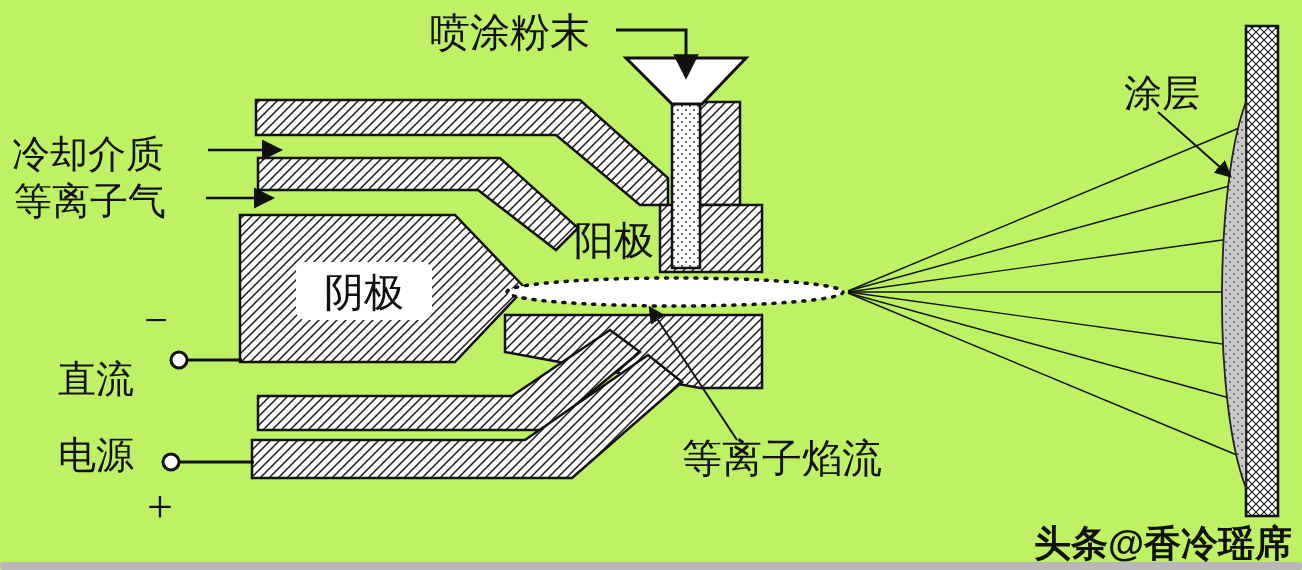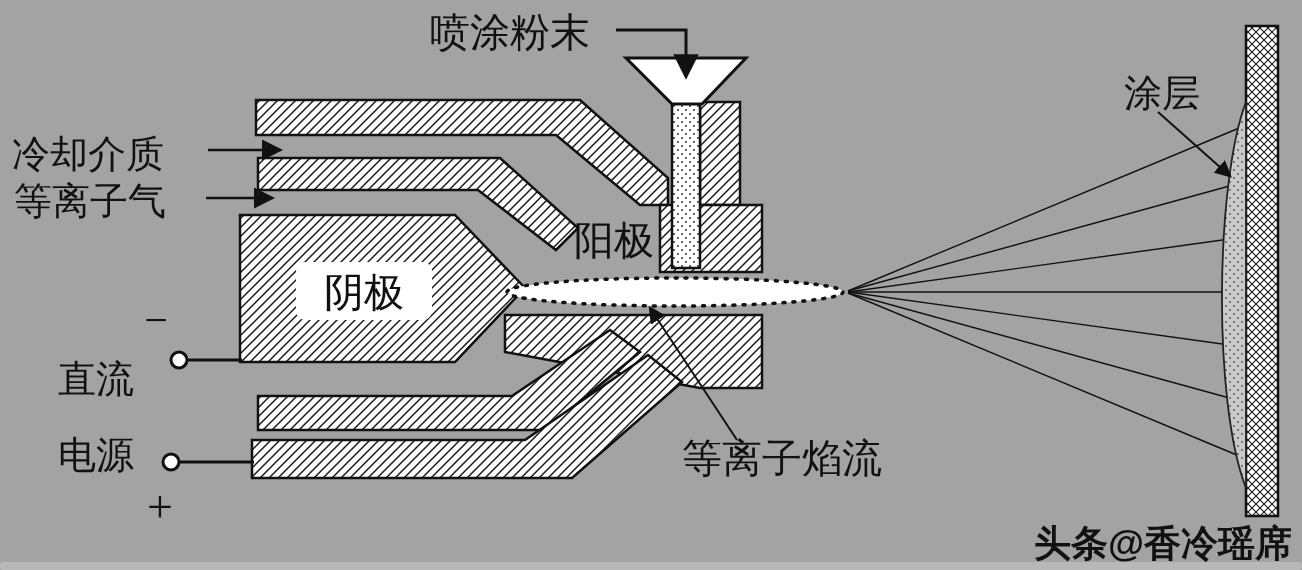--- a/index.html
+++ b/index.html
@@ -1,19 +1,19 @@
 <!DOCTYPE html>
 <html><head>
 <meta charset="utf-8">
 <style>
   html,body{margin:0;padding:0;background:#ffffff;}
   .stage{
     position:relative;
     width:1302px;height:570px;
-    background:#a3a3a3;
+    background:#bef264;
     overflow:hidden;
     font-family:"Liberation Serif","DejaVu Serif",serif;
   }
   svg{position:absolute;left:0;top:0;display:block;}
   text{fill:#111;}
   .cjk{font-family:"Liberation Serif","DejaVu Serif",serif;}
   .wm{font-family:"Liberation Sans","DejaVu Sans",sans-serif;font-weight:700;}
 </style>
 </head>
 <body>

